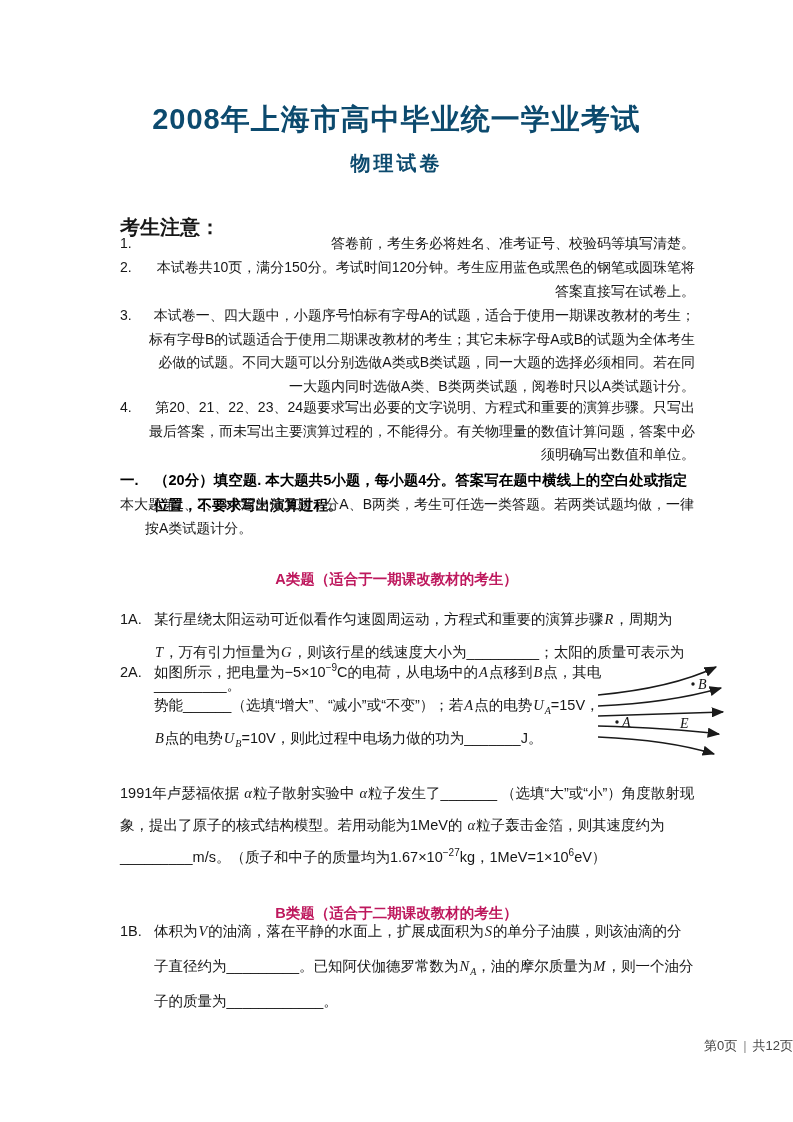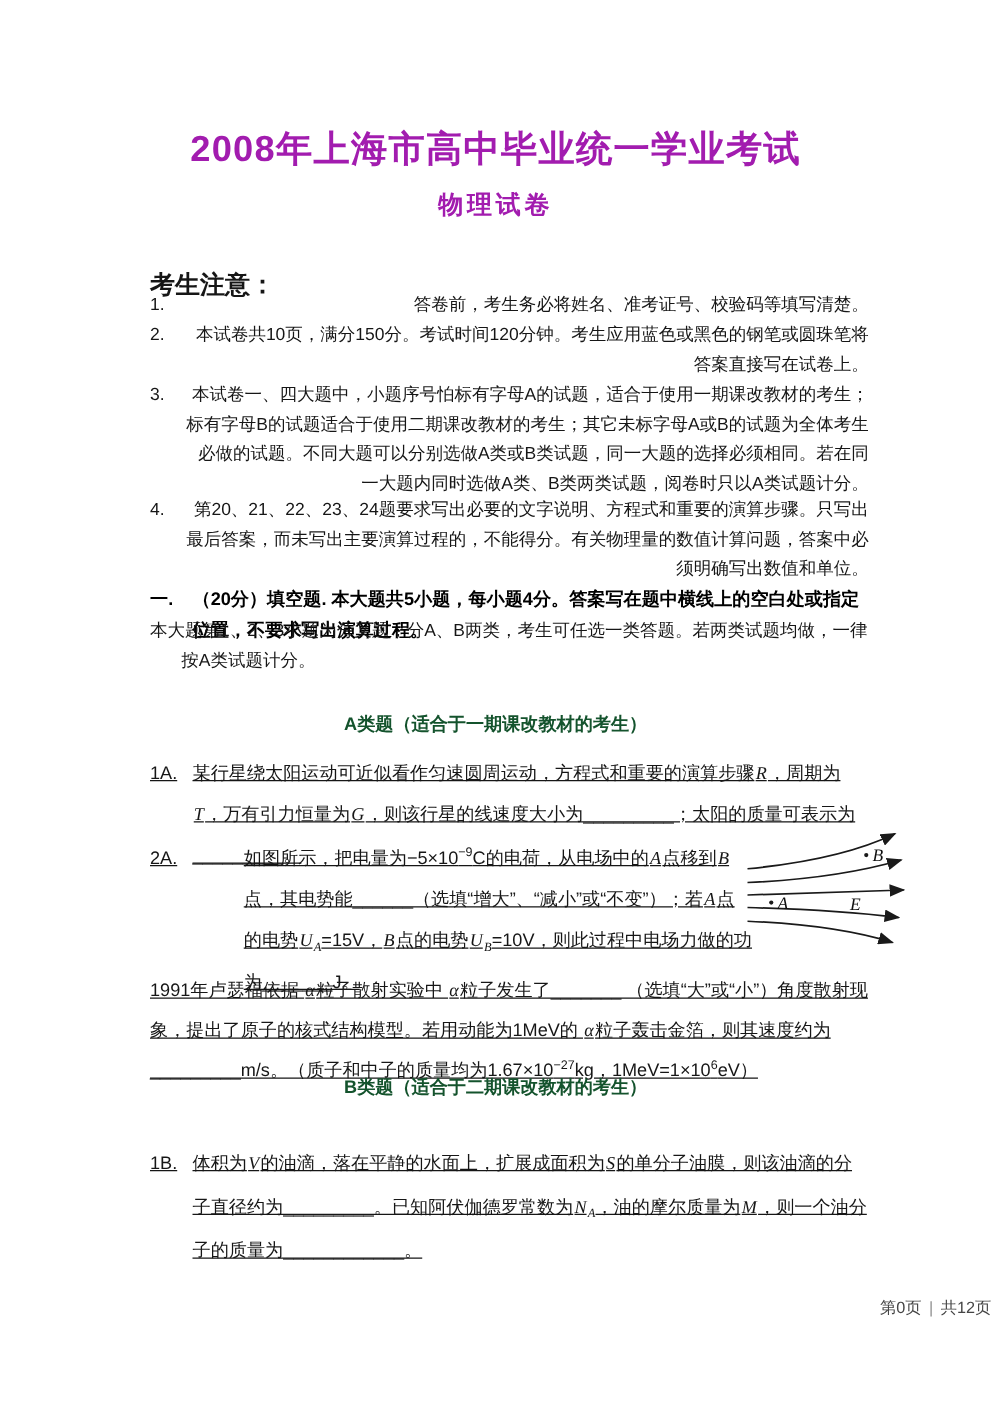--- a/index.html
+++ b/index.html
@@ -6,21 +6,21 @@
   .page{
     position:relative;
     width:793px;height:1122px;
     background:#ffffff;
     font-family:"Liberation Sans",sans-serif;
     color:#161616;
     overflow:hidden;
   }
   .doc-title{
     position:absolute;left:0;width:100%;
-    text-align:center;font-weight:700;color:#a21caf;
+    text-align:center;font-weight:700;color:#0c4a6e;
   }
   #title1{top:100px;font-size:29px;letter-spacing:1px;}
   #title2{top:150px;font-size:20px;letter-spacing:3px;}
 
   .notice-heading{
     position:absolute;left:120px;top:214px;
     font-size:20px;font-weight:700;
   }
   .notice-item{
     position:absolute;left:120px;width:575px;
@@ -41,33 +41,33 @@
   .sec-heading .txt{flex:1;}
 
   .sec-note{
     position:absolute;left:120px;top:492px;width:578px;
     font-size:14px;line-height:24px;
     padding-left:25px;text-indent:-25px;box-sizing:border-box;
   }
 
   .group-heading{
     position:absolute;left:0;width:100%;
-    text-align:center;font-size:14.5px;font-weight:700;color:#14532d;
+    text-align:center;font-size:14.5px;font-weight:700;color:#be185d;
   }
   #gA{top:570px;}
-  #gB{top:860px;}
+  #gB{top:904px;}
 
   .question{
     position:absolute;left:120px;width:575px;
-    display:flex;font-size:14.5px;line-height:33px;text-decoration:underline;
+    display:flex;font-size:14.5px;line-height:33px;
   }
   .question .qnum{flex:none;width:34px;}
   .question .qtext{flex:1;}
   #q1a{top:603px;}
-  #q2a{top:671px;width:482px;gap:41px;}
+  #q2a{top:656px;width:482px;}
   #q3a{top:777px;line-height:32px;}
   #q1b{top:914px;line-height:35px;}
 
   .sg-t{}
   .sg-i{font-style:italic;font-family:"Liberation Serif",serif;padding:0 1px;}
   .sg-sup{vertical-align:super;font-size:10px;line-height:0;}
   .sg-sub{vertical-align:sub;font-size:10px;line-height:0;font-style:italic;font-family:"Liberation Serif",serif;}
 
   .figure{
     position:absolute;left:594px;top:654px;width:150px;height:115px;

